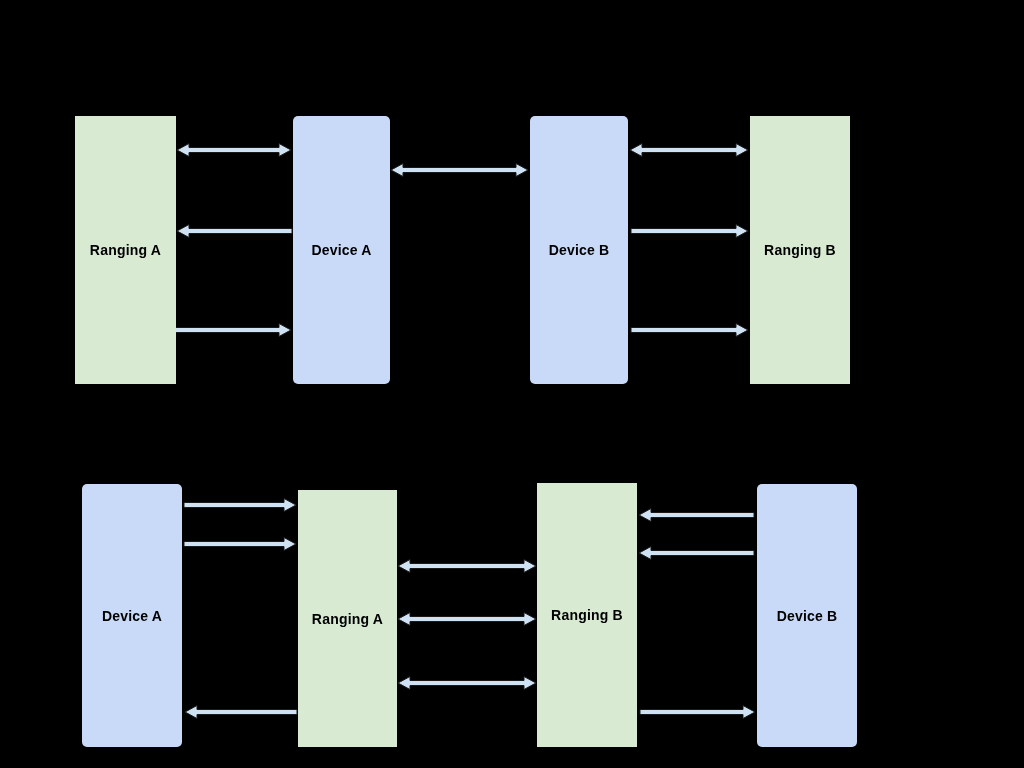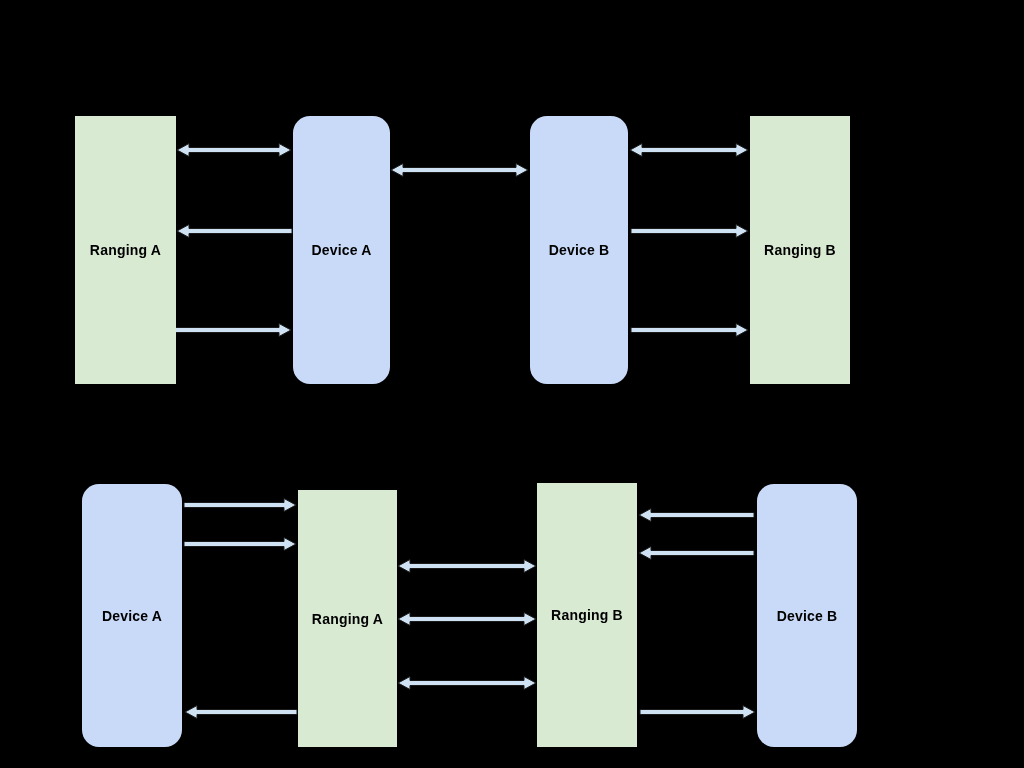--- a/index.html
+++ b/index.html
@@ -29,21 +29,21 @@
     align-items: center;
     justify-content: center;
     box-sizing: border-box;
   }
   .box.ranging {
     background: #d9ead3;
     border-radius: 0;
   }
   .box.device {
     background: #c9daf8;
-    border-radius: 17px;
+    border-radius: 5px;
   }
   .box-label {
     font-weight: bold;
     font-size: 14px;
     color: #000000;
     letter-spacing: 0.2px;
     white-space: nowrap;
   }
 </style>
 </head>

